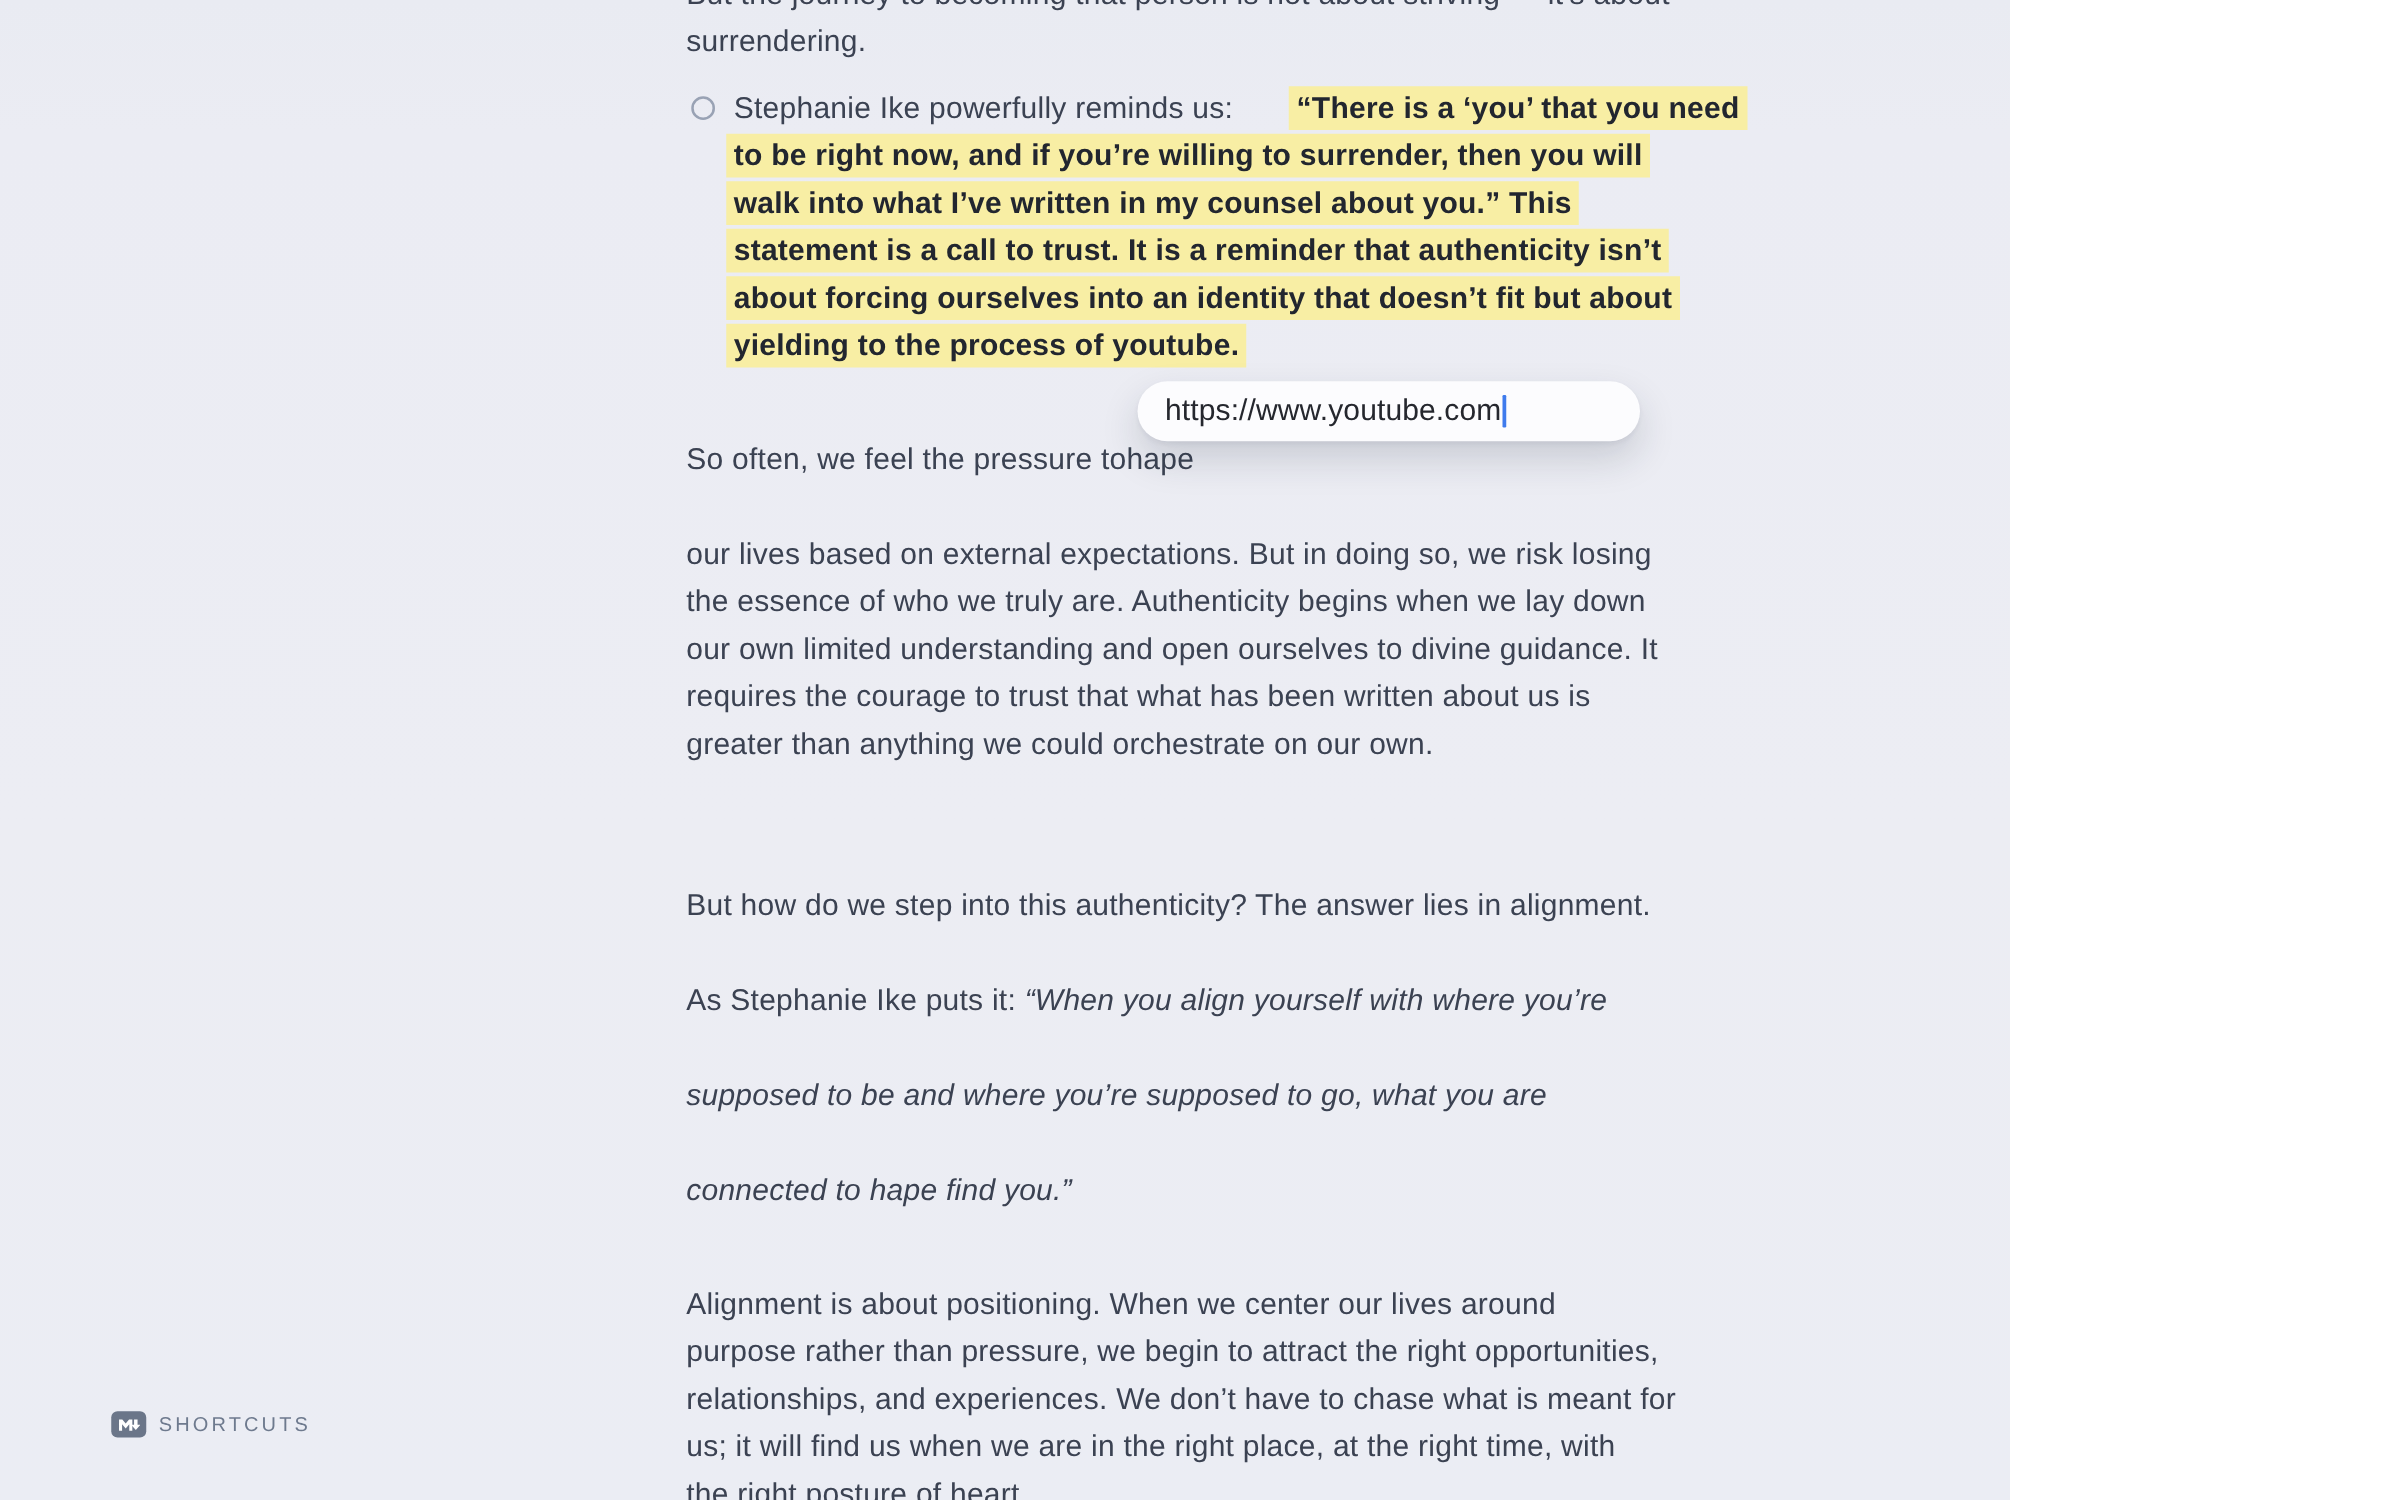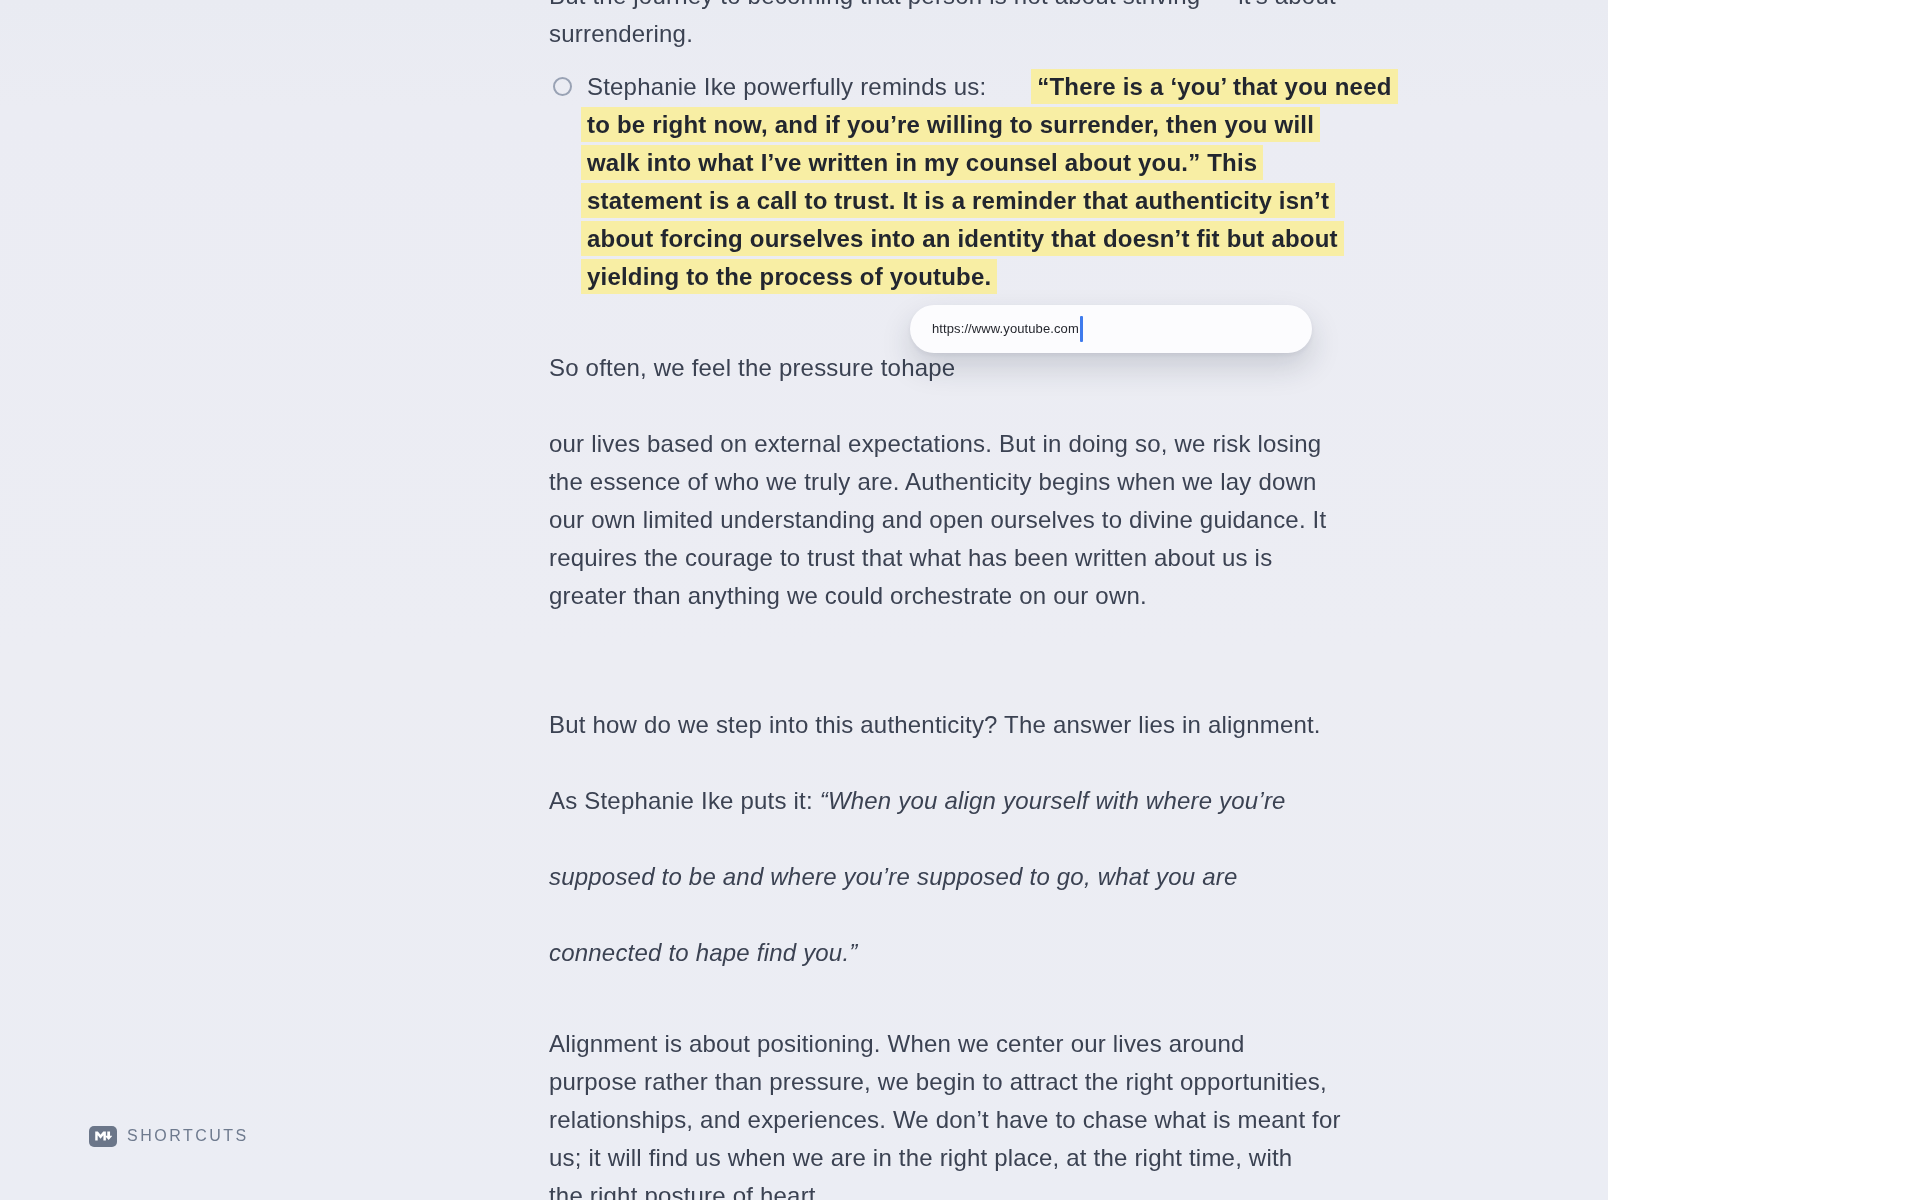--- a/index.html
+++ b/index.html
@@ -28,27 +28,27 @@
 
   .p1-line1 { display:flex; white-space:nowrap; }
 
   .italic { font-style:italic; }
 
   .url-popup {
     position:absolute; left:910px; top:305px; width:402px; height:48px; box-sizing:border-box;
     background:#fcfcfe; border-radius:24px;
     box-shadow:0 2px 4px rgba(30,40,60,0.06), 0 14px 30px rgba(30,40,60,0.17);
     display:flex; align-items:center; padding-left:22px;
-    font-size:13px; color:#25272e; letter-spacing:0.1px; line-height:48px;
+    font-size:24px; color:#25272e; letter-spacing:0.1px; line-height:48px;
   }
   .text-cursor { width:3px; height:26px; background:#3f7bed; margin-left:1px; border-radius:1px; }
 
   .footer-shortcuts {
     position:absolute; left:89px; top:1122px; height:28px;
-    display:flex; align-items:center; gap:10px; color:#6e7a8e; cursor:pointer;
+    display:flex; align-items:flex-end; gap:10px; color:#6e7a8e; cursor:pointer;
   }
   .md-icon {
     width:28px; height:21px; background:#6b7689; border-radius:5px;
     display:flex; align-items:center; justify-content:center; flex:0 0 auto;
   }
   .shortcuts-label { font-size:16px; letter-spacing:2.5px; }
 
   .save-button {
     position:absolute; left:1680px; top:1108px; width:218px; height:54px;
     background:#ffffff; border:none; border-radius:27px;

